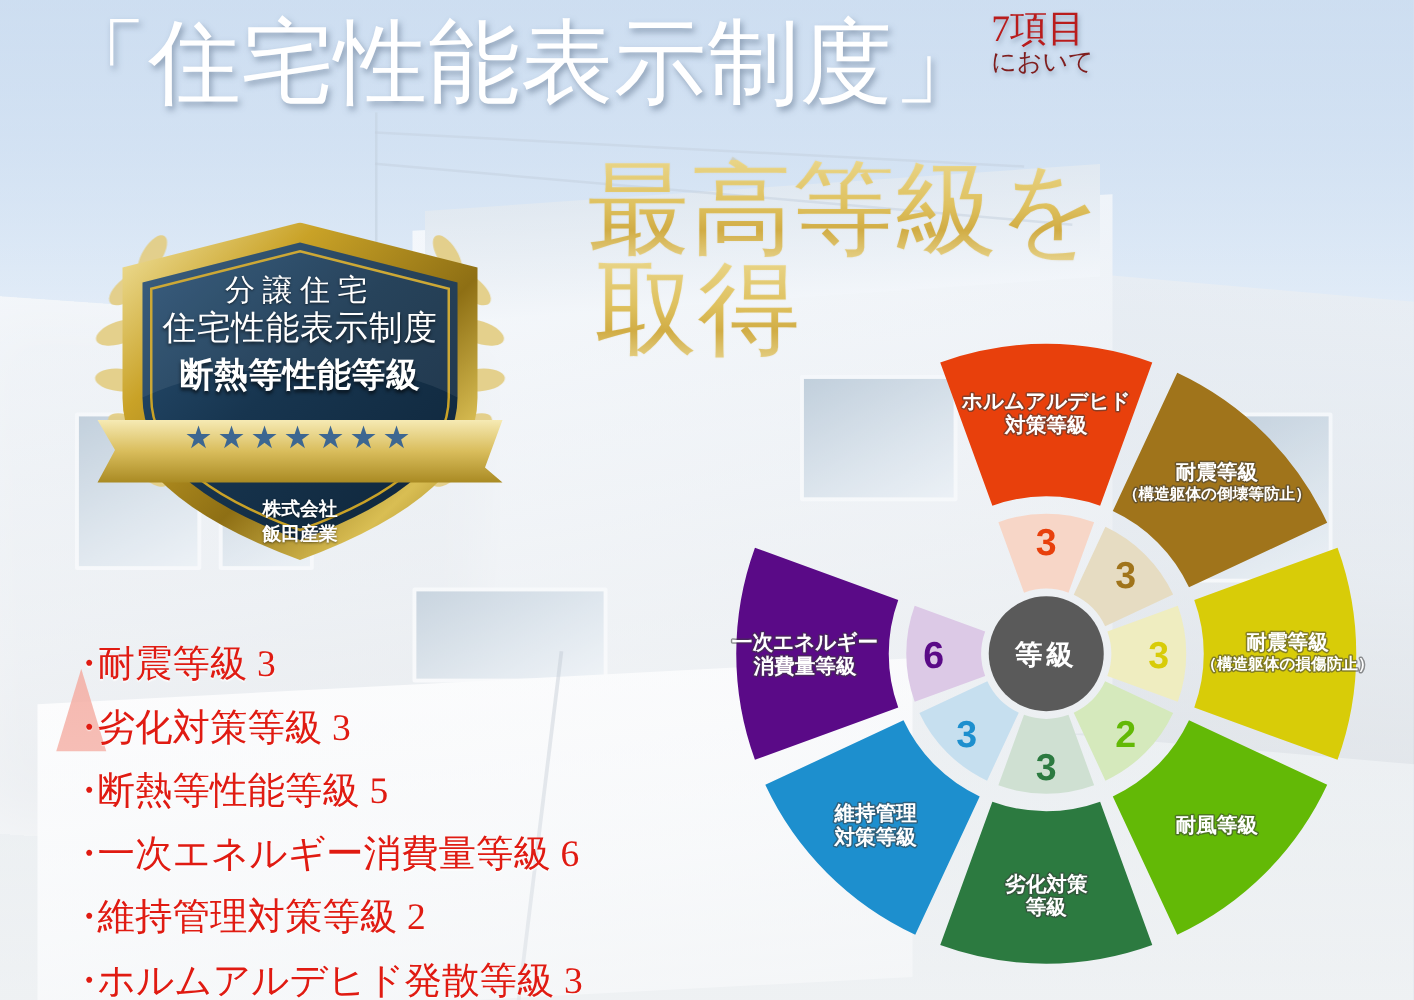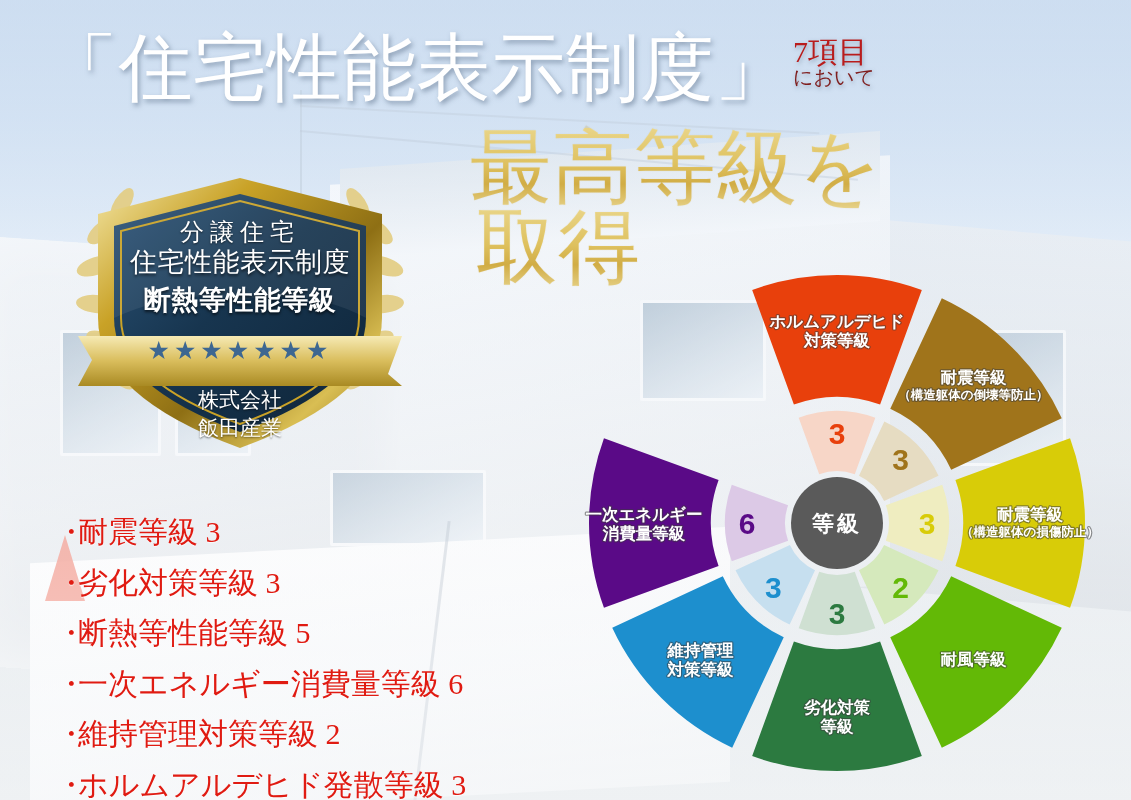--- a/index.html
+++ b/index.html
@@ -36,21 +36,21 @@
        border-left:20px solid transparent;border-right:20px solid transparent;
        border-bottom:66px solid #f0705c;opacity:.85;}
   .pole{position:absolute;top:90px;width:2px;height:240px;background:rgba(170,185,200,.5);}
   .wire{position:absolute;height:2px;background:rgba(170,185,200,.45);transform-origin:left;}
   .veil{position:absolute;inset:0;background:
       linear-gradient(180deg,rgba(222,234,248,.55) 0%,rgba(233,240,249,.30) 30%,
       rgba(250,251,253,.45) 70%,rgba(252,253,254,.62) 100%);}
 
   
   #headline{position:absolute;left:44px;top:14px;width:880px;height:108px;
-     display:flex;align-items:center;}
+     display:flex;align-items:flex-start;}
   .hl-main{font-size:74px;line-height:1;color:#ffffff;font-weight:400;
      letter-spacing:.5px;text-shadow:2px 3px 5px rgba(90,110,135,.55);}
   .hl-side{display:inline-block;margin-left:4px;position:relative;top:-6px;}
   .hl-s1{display:block;font-size:30px;line-height:1.05;color:#b91c1c;
      text-shadow:1px 2px 4px rgba(90,110,135,.5);}
   .hl-s2{display:block;font-size:20px;line-height:1.05;color:#7f1d1d;
      text-shadow:1px 2px 4px rgba(90,110,135,.5);}
 
   
   #gold{position:absolute;left:470px;top:128px;width:470px;}
@@ -65,21 +65,21 @@
   #badge svg{position:absolute;left:0;top:0;}
   .bd-txt{position:absolute;left:0;width:340px;text-align:center;
      color:#fff;font-family:"Liberation Sans","DejaVu Sans",sans-serif;}
   .bd-1{top:48px;font-size:24px;letter-spacing:6px;text-shadow:0 1px 2px rgba(0,0,0,.6);}
   .bd-2{top:76px;font-size:27px;font-weight:normal;letter-spacing:.5px;
         text-shadow:0 2px 3px rgba(0,0,0,.65);}
   .bd-3{top:114px;font-size:27px;font-weight:bold;letter-spacing:.5px;
         text-shadow:0 2px 3px rgba(0,0,0,.65);}
   .bd-stars{position:absolute;top:170px;left:0;width:340px;text-align:center;
         font-size:25px;color:#3d6791;letter-spacing:4px;line-height:1;}
-  .bd-4{top:218px;font-size:21px;font-weight:normal;line-height:1.35;
+  .bd-4{top:230px;font-size:15px;font-weight:bold;line-height:1.35;
         text-shadow:0 1px 2px rgba(0,0,0,.55);}
 
   
   #bullets{position:absolute;left:56px;top:500px;}
   .b-item{color:#e01b12;font-size:30px;line-height:1.22;white-space:nowrap;
      text-shadow:0 1px 1px rgba(255,255,255,.75);margin-top:14px;}
   .b-dot{display:inline-block;width:22px;}
 
   
   #pie{position:absolute;left:565px;top:268px;width:545px;height:520px;}

